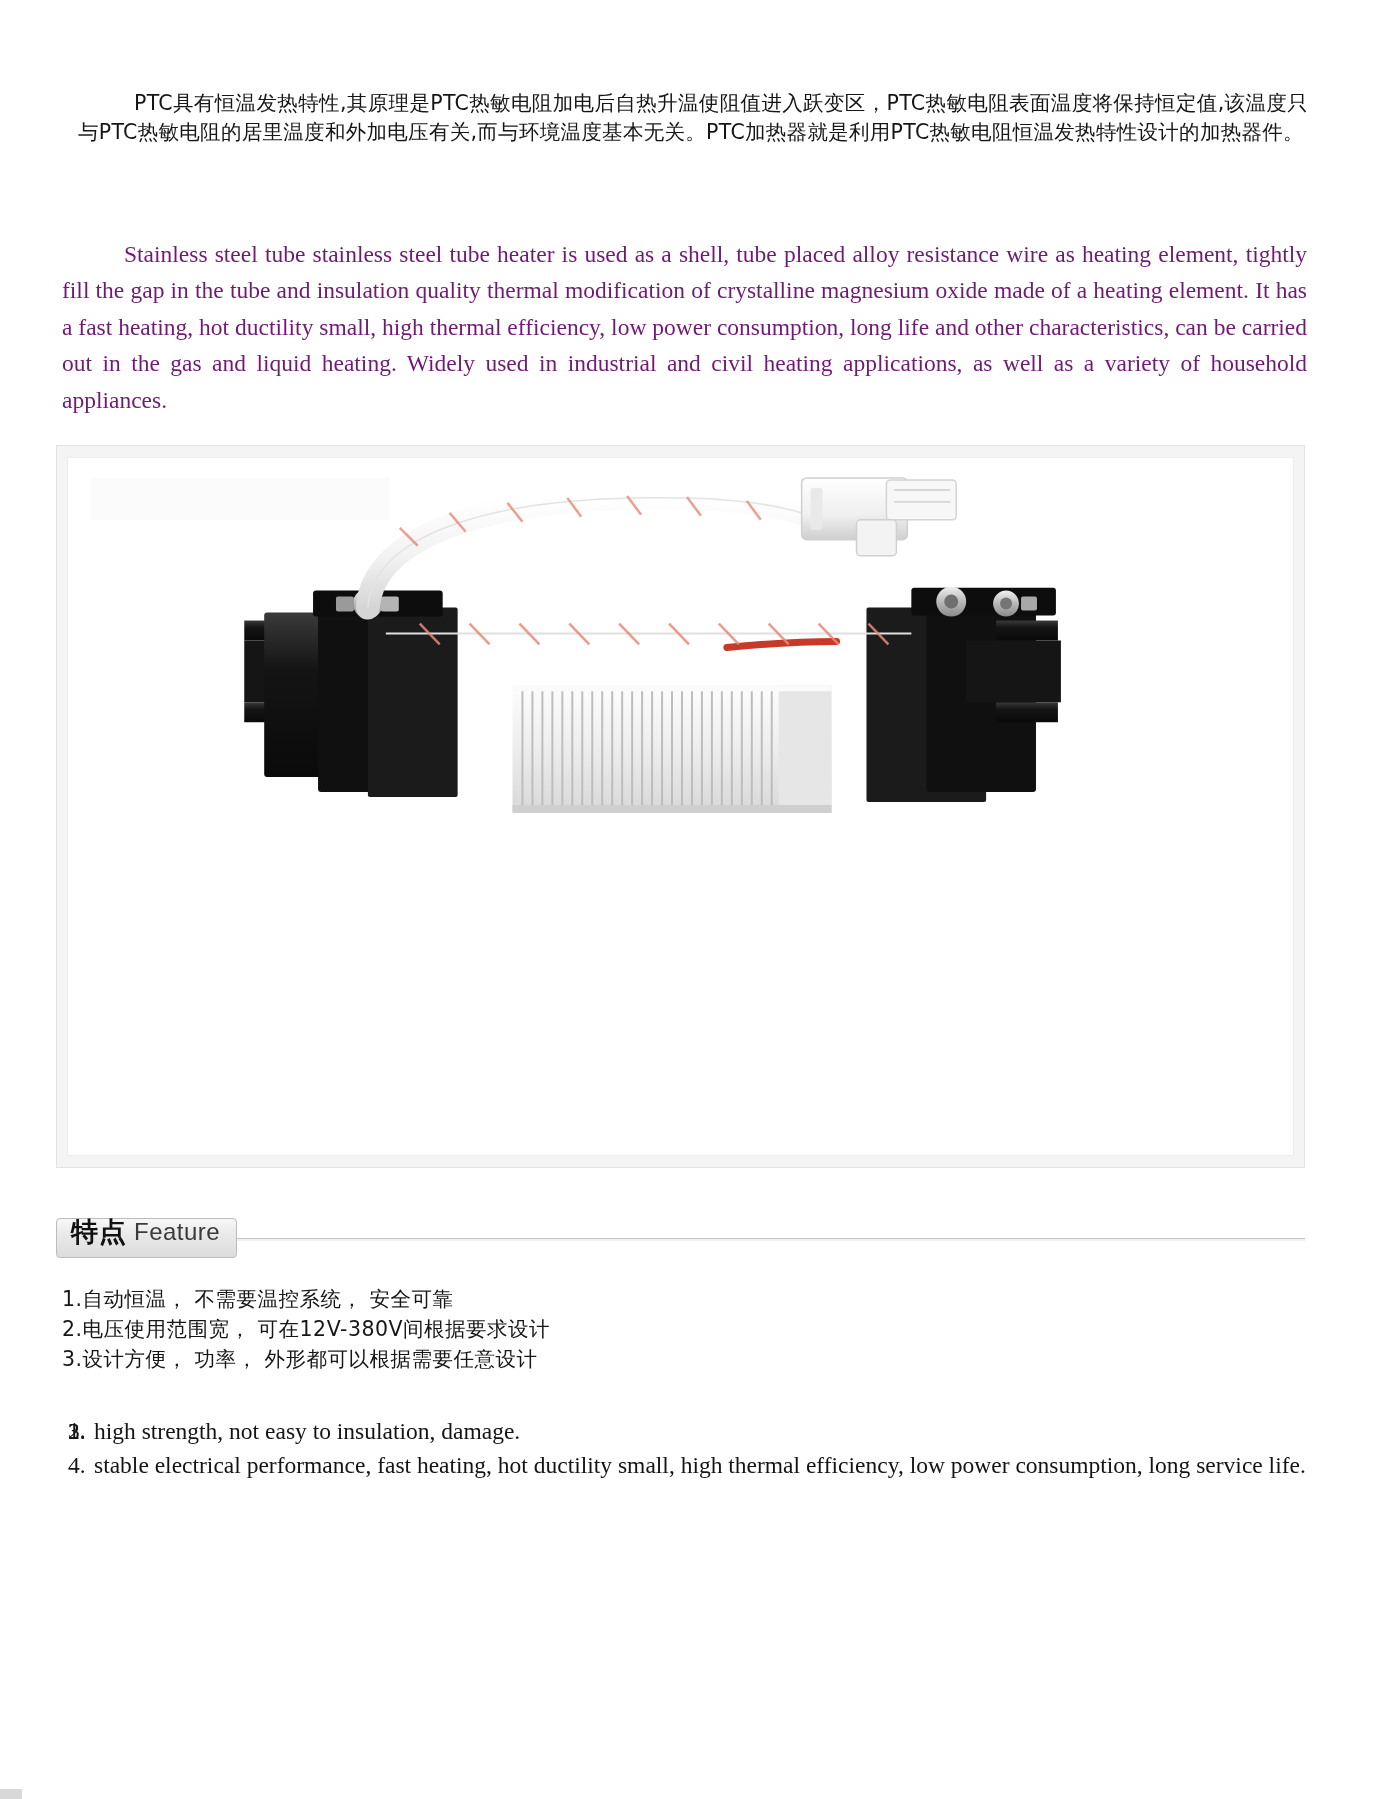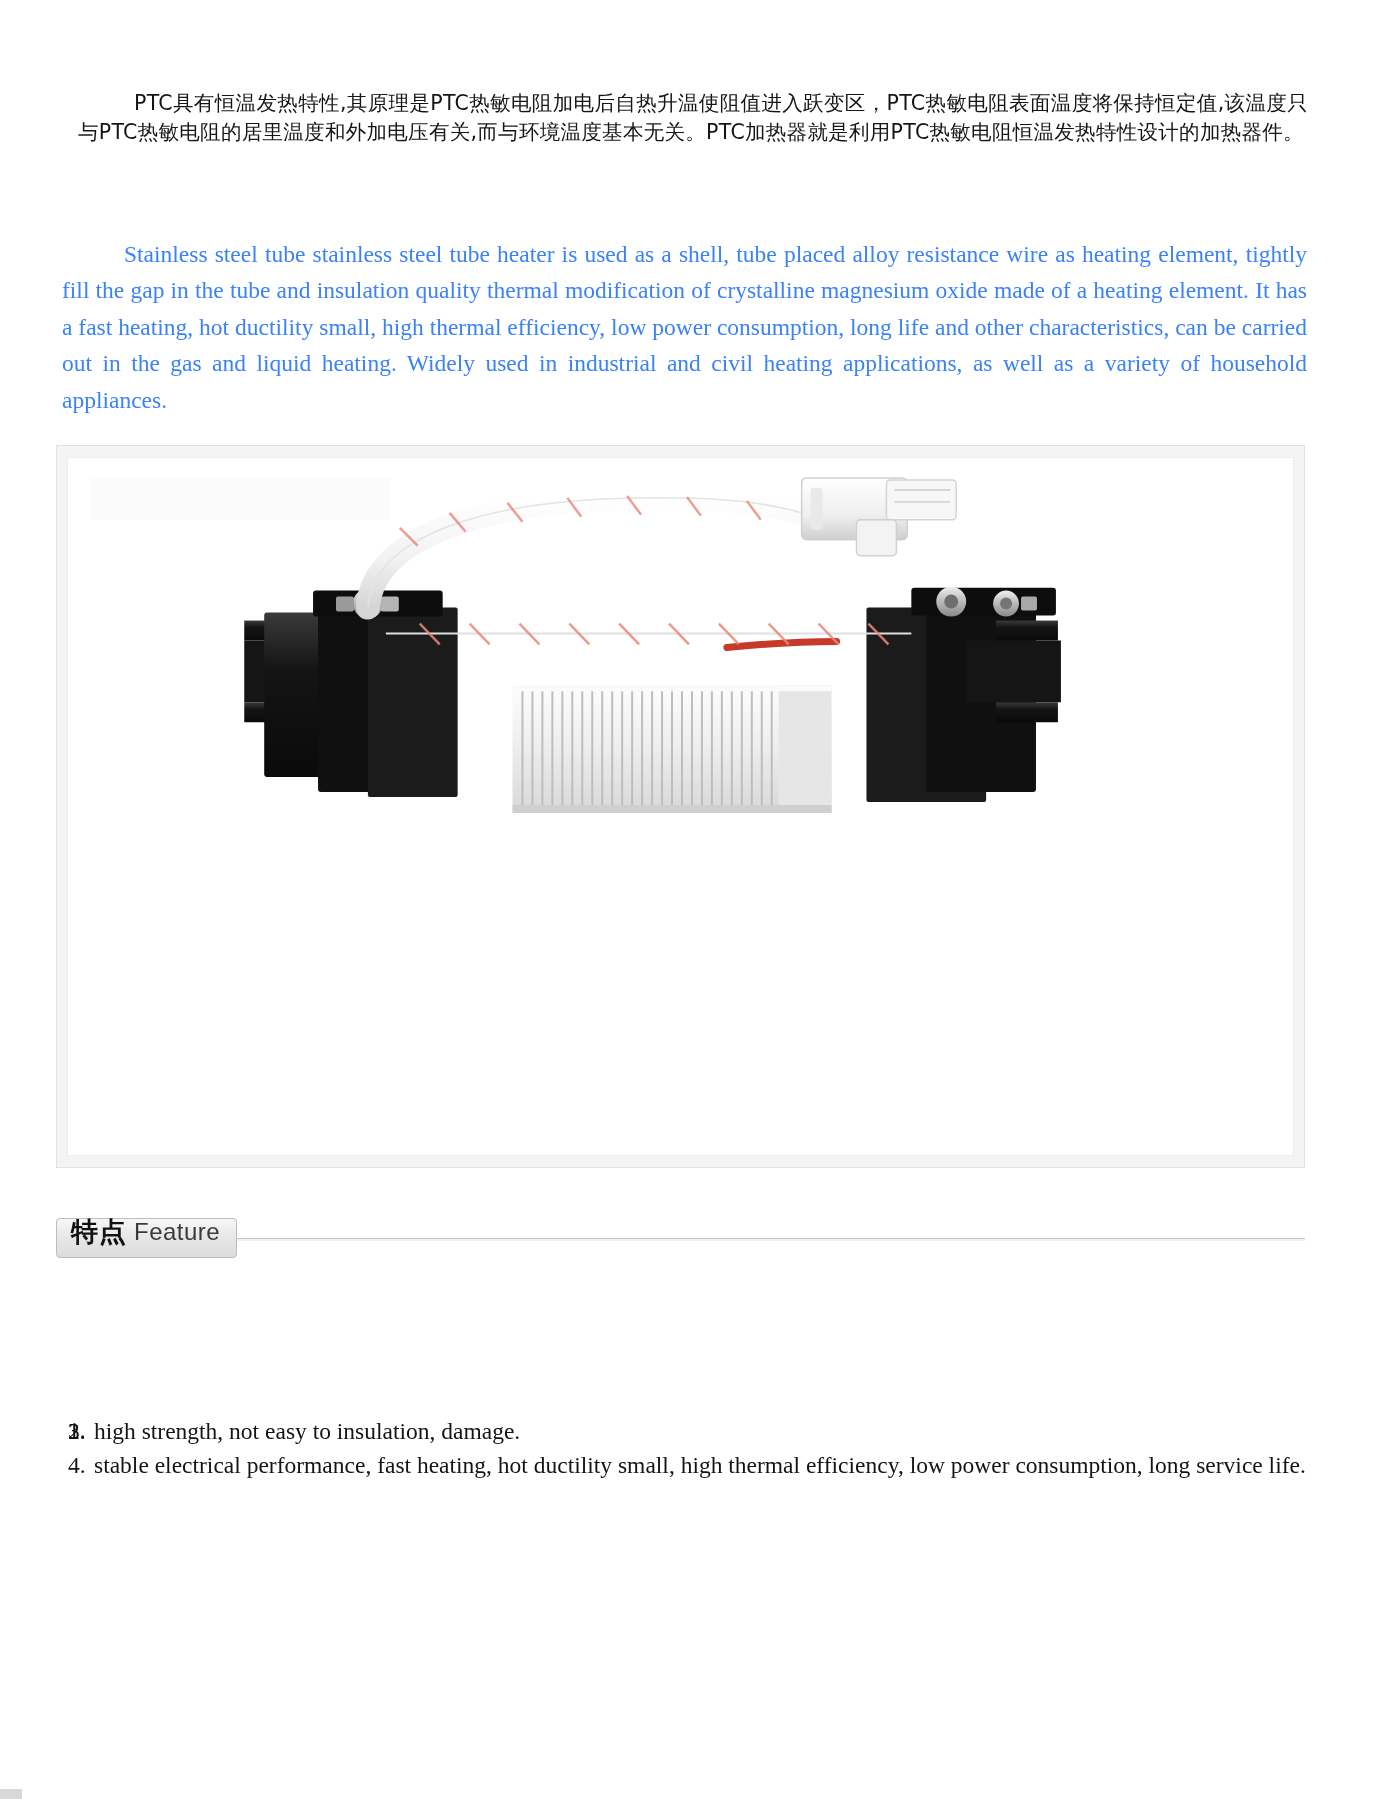--- a/index.html
+++ b/index.html
@@ -39,21 +39,21 @@
   .en-intro {
     position: absolute;
     left: 62px;
     top: 168px;
     width: 1245px;
     font-family: "Liberation Serif", serif;
     font-size: 23.5px;
     line-height: 36.5px;
     text-align: justify;
     text-indent: 62px;
-    color: #3b82f6;
+    color: #701a75;
   }
   
   .img-frame {
     position: absolute;
     left: 56px;
     top: 401px;
     width: 1249px;
     height: 723px;
     background: #f4f4f4;
     border: 1px solid #e2e2e2;
@@ -310,20 +310,25 @@
   </div>
 
   <div class="feature-head">
     <div class="feature-rule"></div>
     <div class="feature-tab">
       <span class="feature-cn">特点</span>
       <span class="feature-en">Feature</span>
     </div>
   </div>
 
+  <div class="cn-list">
+    <div>1.自动恒温， 不需要温控系统， 安全可靠</div>
+    <div>2.电压使用范围宽， 可在12V-380V间根据要求设计</div>
+    <div>3.设计方便， 功率， 外形都可以根据需要任意设计</div>
+  </div>
 
   <div class="en-list">
     <div class="item">
       <span class="num">1.</span>
     </div>
     <div class="item">
       <span class="num">2.</span>
     </div>
     <div class="item">
       <span class="num">3.</span>

